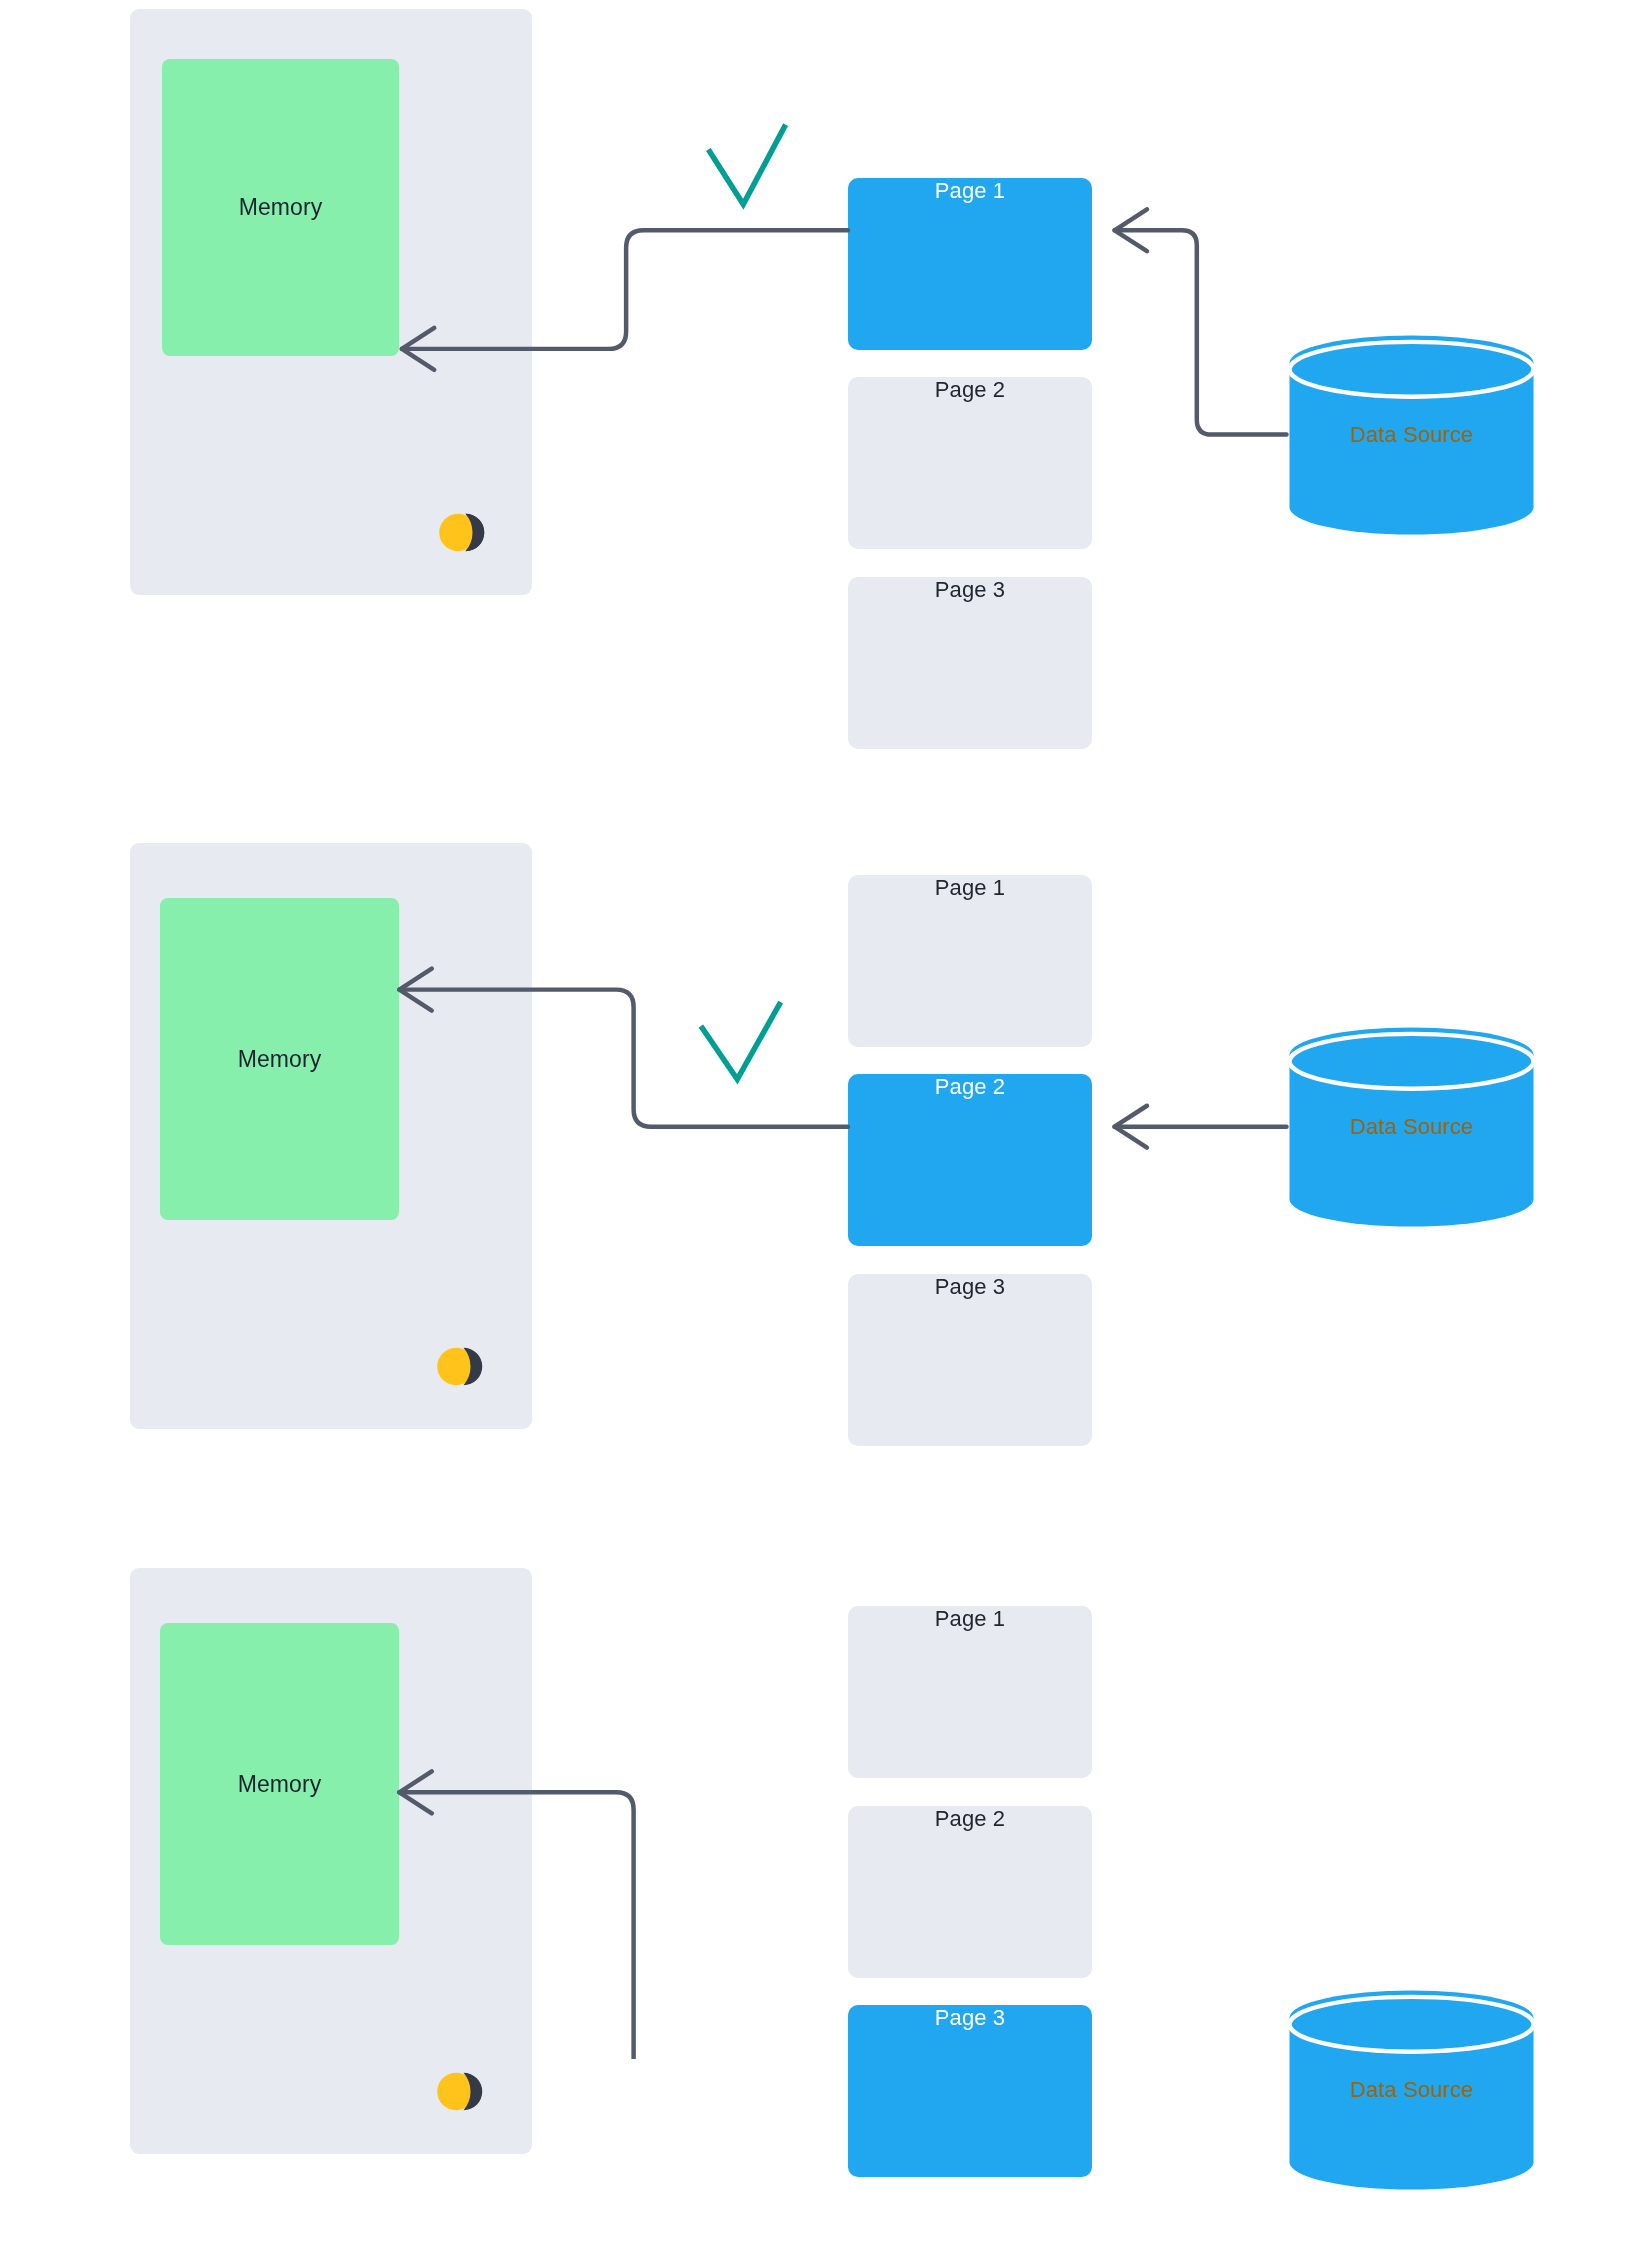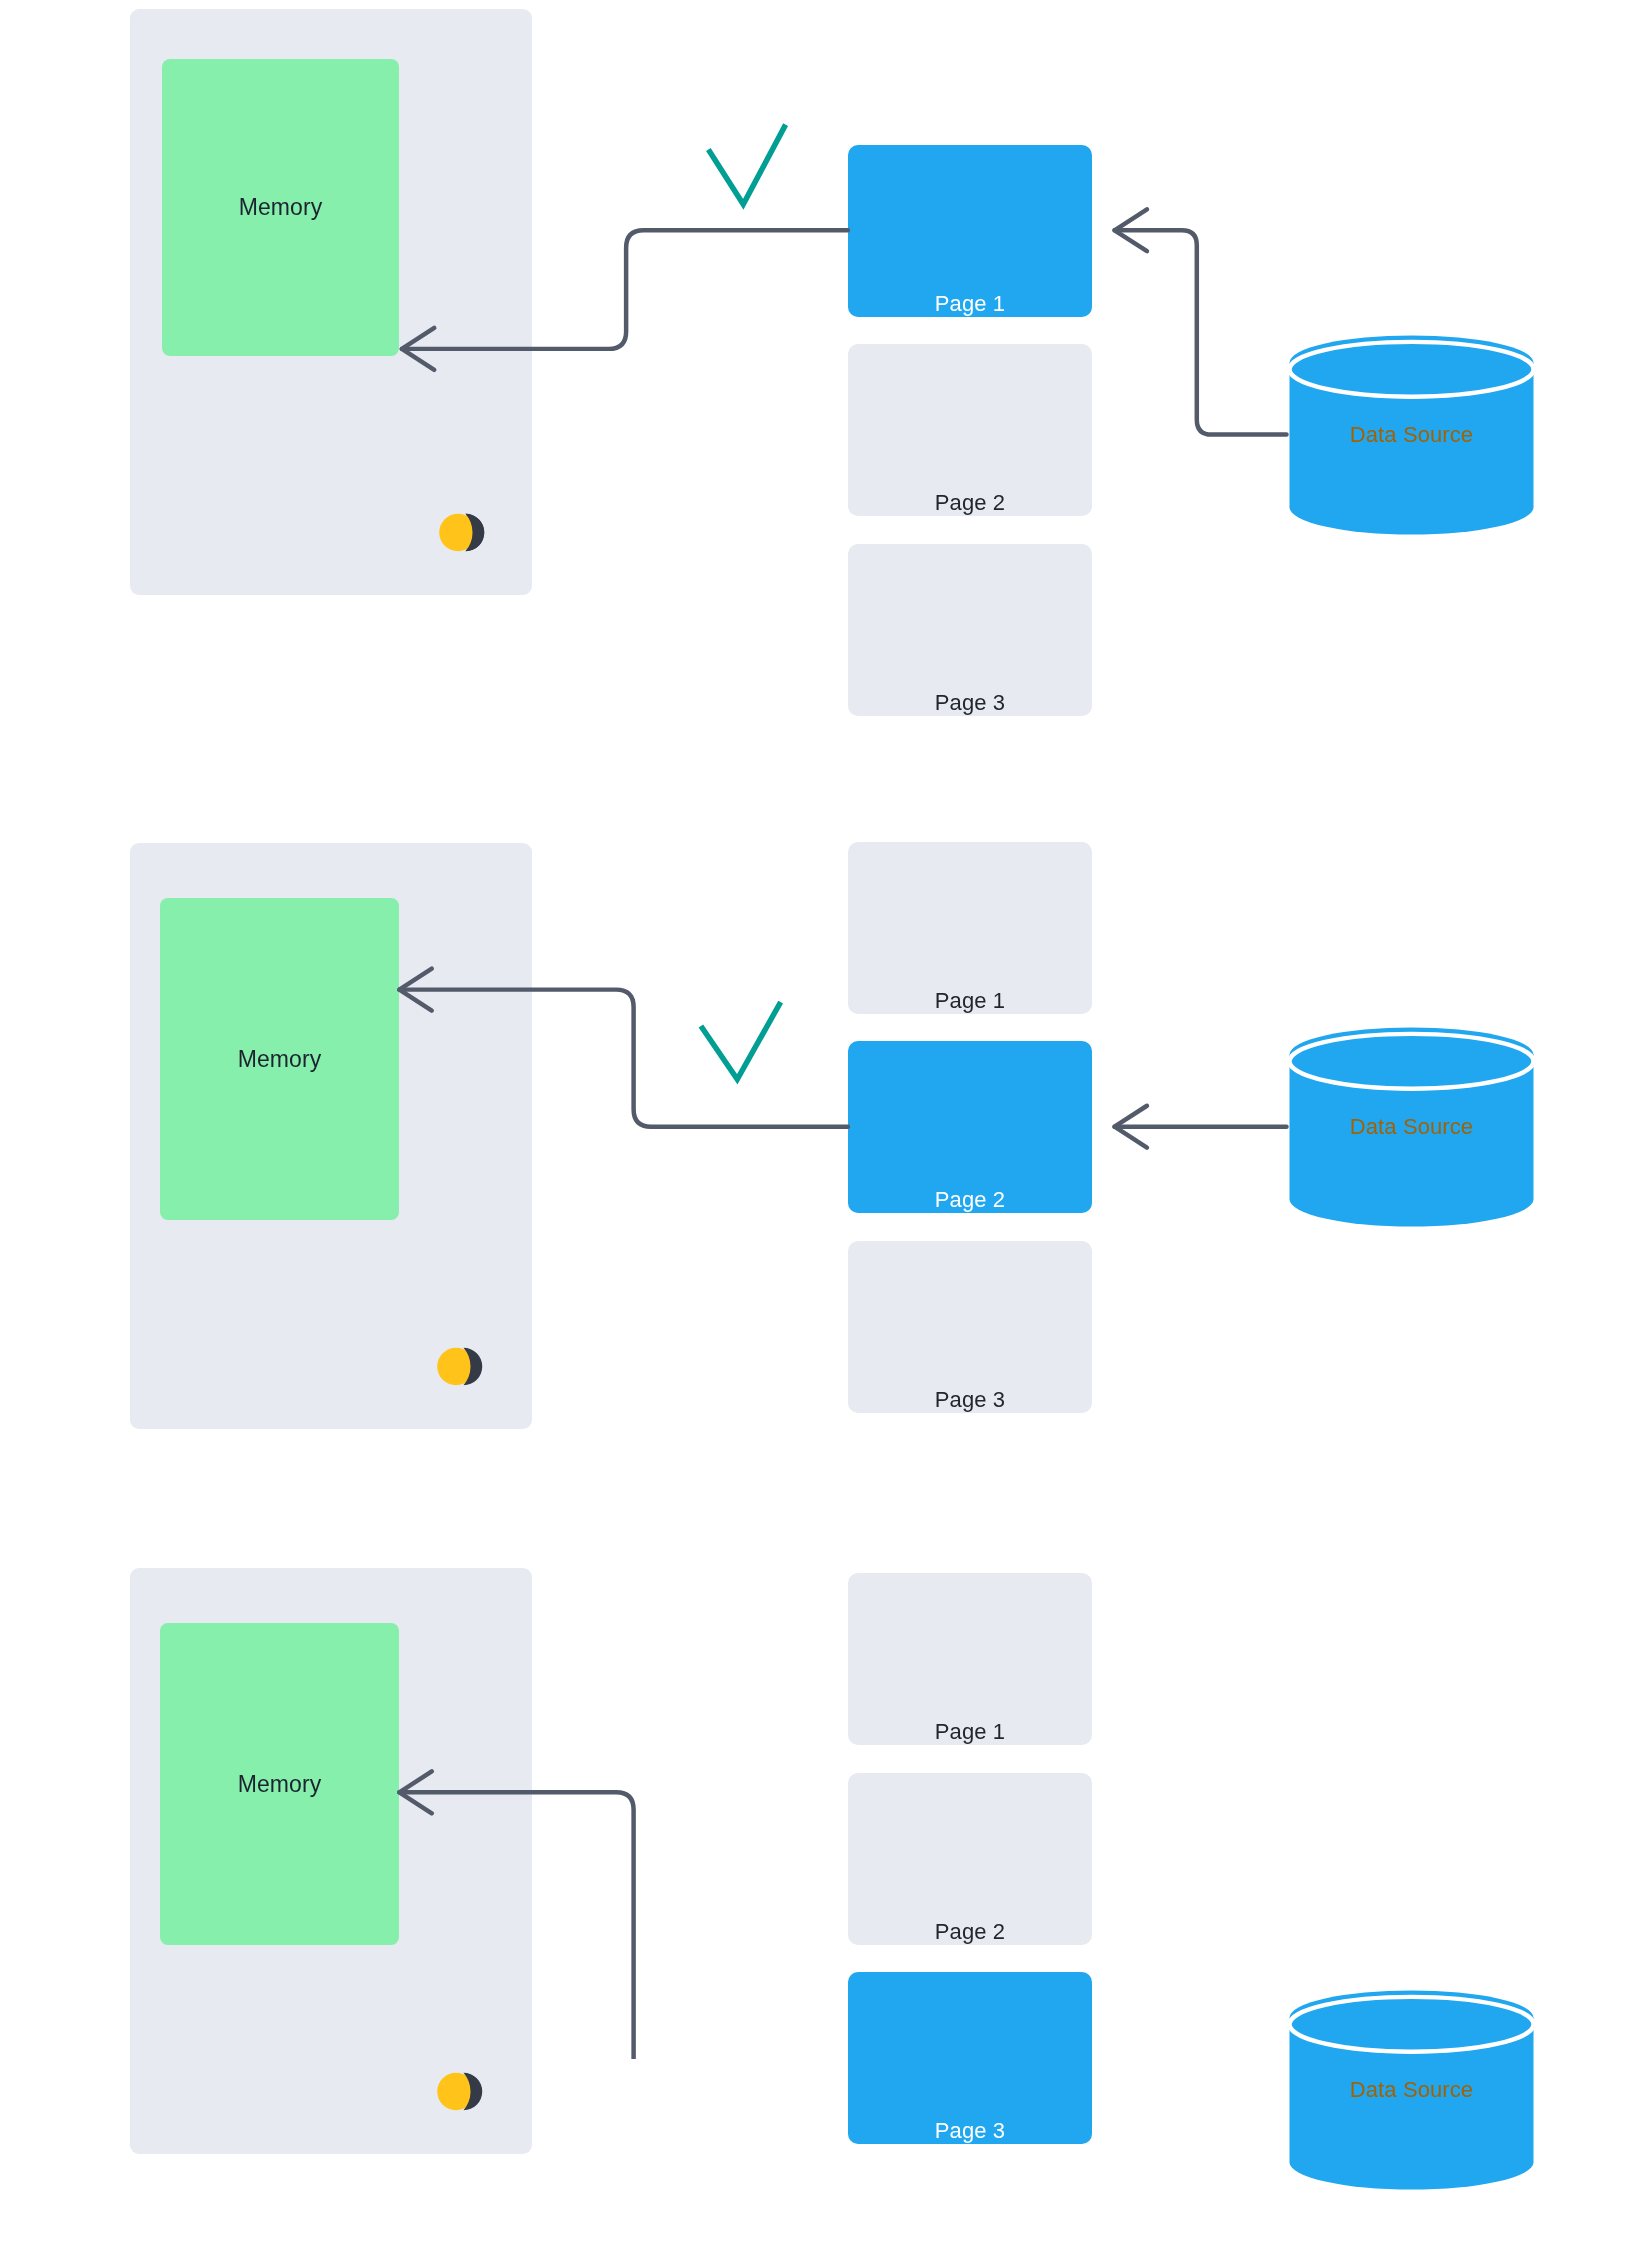--- a/index.html
+++ b/index.html
@@ -61,24 +61,25 @@
   .brand-logo svg { display: block; width: 75px; height: 75px; }
 
   
   .page-box {
     position: absolute;
     left: 848px;
     width: 244px;
     height: 172px;
     border-radius: 10px;
     display: flex;
-    align-items: flex-end;
+    align-items: flex-start;
     justify-content: center;
     font-size: 22px;
     letter-spacing: 0.1px;
+    margin-top: 33px;
   }
   .page-box.inactive {
     background: #e7eaf0;
     color: #22272f;
   }
   .page-box.active {
     background: #21a7f0;
     color: #ffffff;
   }
 

